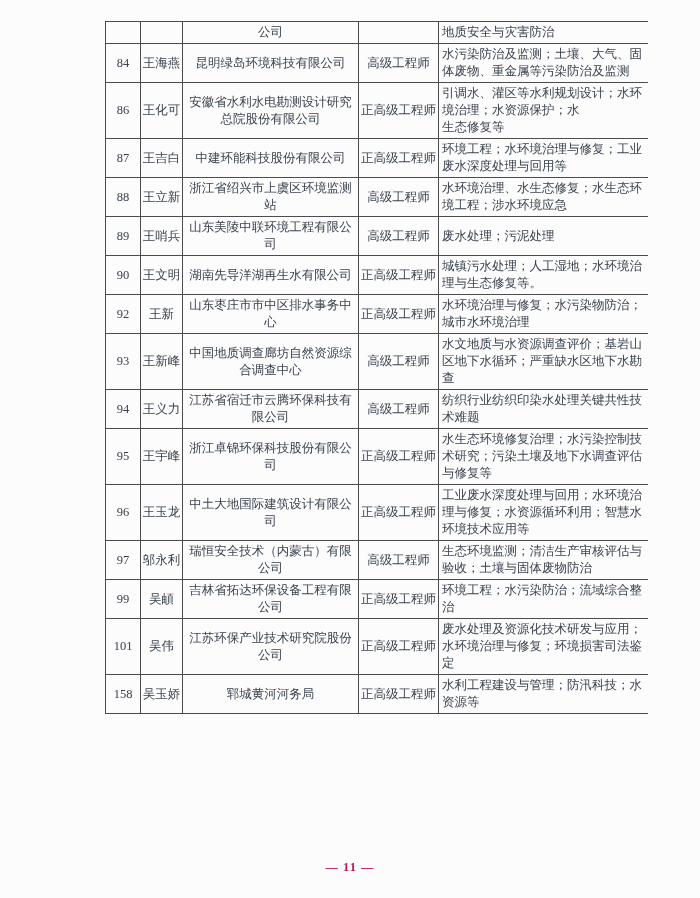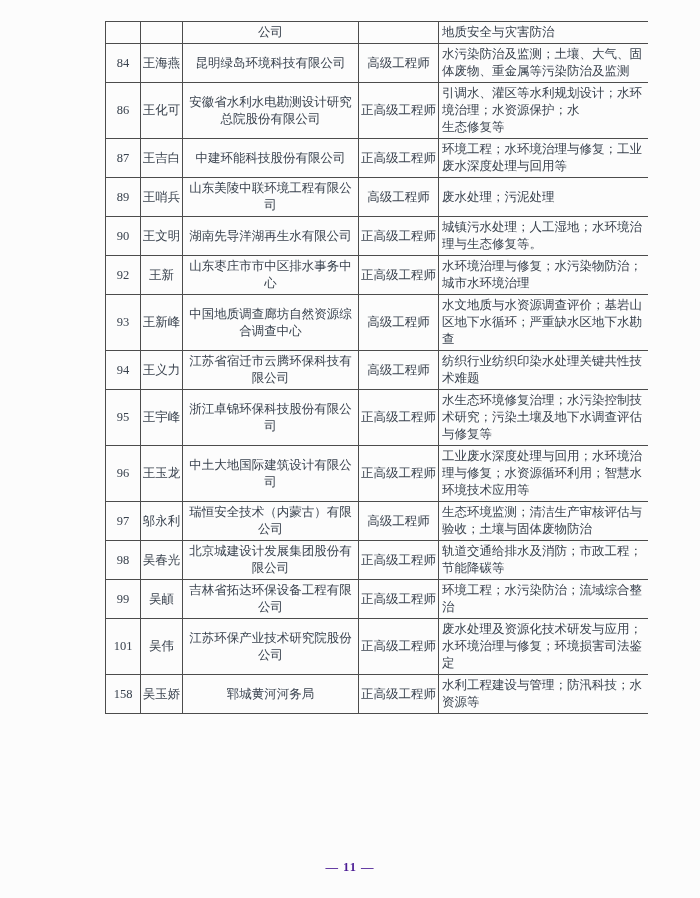--- a/index.html
+++ b/index.html
@@ -47,21 +47,21 @@
   td.col-title { text-align: center; padding: 2px 0; margin-left: 12px; }
   td.col-expertise { text-align: left; white-space: pre-wrap; padding: 2px 2px 2px 3px; }
   .footer {
     position: absolute;
     left: 0; top: 860px;
     width: 700px;
     text-align: center;
     font-size: 12.5px;
     font-weight: bold;
     letter-spacing: 1px;
-    color: #4c1d95;
+    color: #be185d;
   }
 </style>
 </head>
 <body>
 
 <div class="page">
 
   <table class="roster">
     <colgroup>
       <col class="c-num">
@@ -92,20 +92,27 @@
           <td class="col-title">正高级工程师</td>
           <td class="col-expertise">引调水、灌区等水利规划设计；水环境治理；水资源保护；水
 生态修复等</td>
         </tr>
         <tr>
           <td class="col-num">87</td>
           <td class="col-name">王吉白</td>
           <td class="col-company">中建环能科技股份有限公司</td>
           <td class="col-title">正高级工程师</td>
           <td class="col-expertise">环境工程；水环境治理与修复；工业废水深度处理与回用等</td>
+        </tr>
+        <tr>
+          <td class="col-num">88</td>
+          <td class="col-name">王立新</td>
+          <td class="col-company">浙江省绍兴市上虞区环境监测站</td>
+          <td class="col-title">高级工程师</td>
+          <td class="col-expertise">水环境治理、水生态修复；水生态环境工程；涉水环境应急</td>
         </tr>
         <tr>
           <td class="col-num">89</td>
           <td class="col-name">王哨兵</td>
           <td class="col-company">山东美陵中联环境工程有限公司</td>
           <td class="col-title">高级工程师</td>
           <td class="col-expertise">废水处理；污泥处理</td>
         </tr>
         <tr>
           <td class="col-num">90</td>
@@ -150,27 +157,20 @@
           <td class="col-expertise">工业废水深度处理与回用；水环境治理与修复；水资源循环利用；智慧水环境技术应用等</td>
         </tr>
         <tr>
           <td class="col-num">97</td>
           <td class="col-name">邬永利</td>
           <td class="col-company">瑞恒安全技术（内蒙古）有限公司</td>
           <td class="col-title">高级工程师</td>
           <td class="col-expertise">生态环境监测；清洁生产审核评估与验收；土壤与固体废物防治</td>
         </tr>
         <tr>
-          <td class="col-num">98</td>
-          <td class="col-name">吴春光</td>
-          <td class="col-company">北京城建设计发展集团股份有限公司</td>
-          <td class="col-title">正高级工程师</td>
-          <td class="col-expertise">轨道交通给排水及消防；市政工程；节能降碳等</td>
-        </tr>
-        <tr>
           <td class="col-num">99</td>
           <td class="col-name">吴頔</td>
           <td class="col-company">吉林省拓达环保设备工程有限公司</td>
           <td class="col-title">正高级工程师</td>
           <td class="col-expertise">环境工程；水污染防治；流域综合整治</td>
         </tr>
         <tr>
           <td class="col-num">101</td>
           <td class="col-name">吴伟</td>
           <td class="col-company">江苏环保产业技术研究院股份公司</td>

